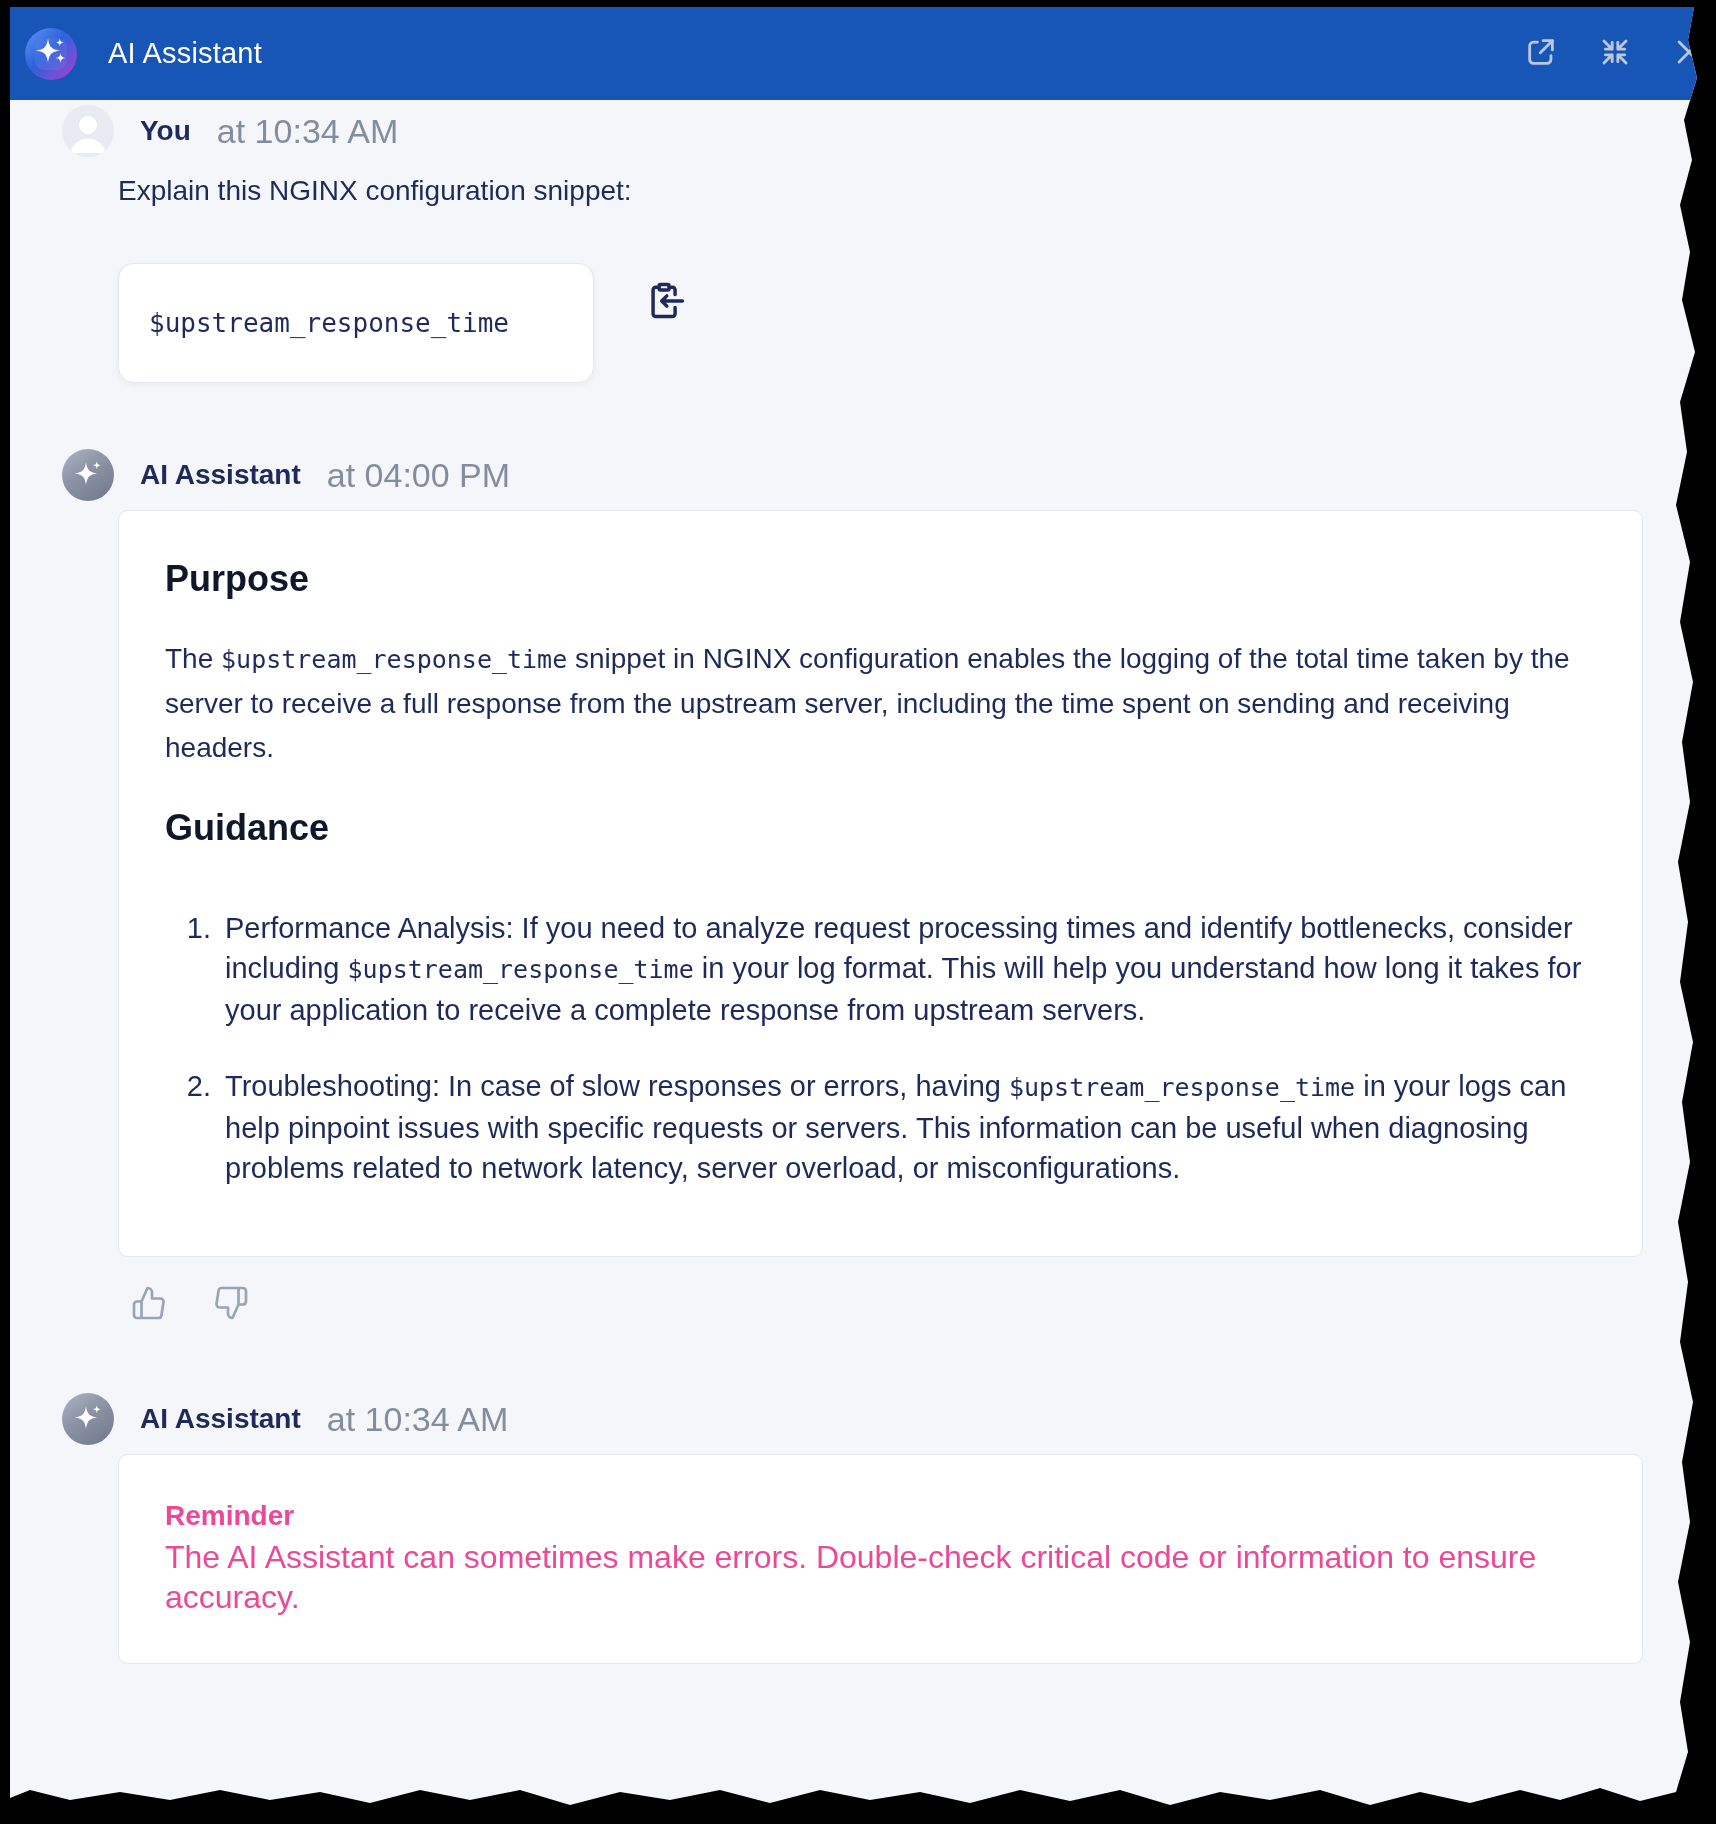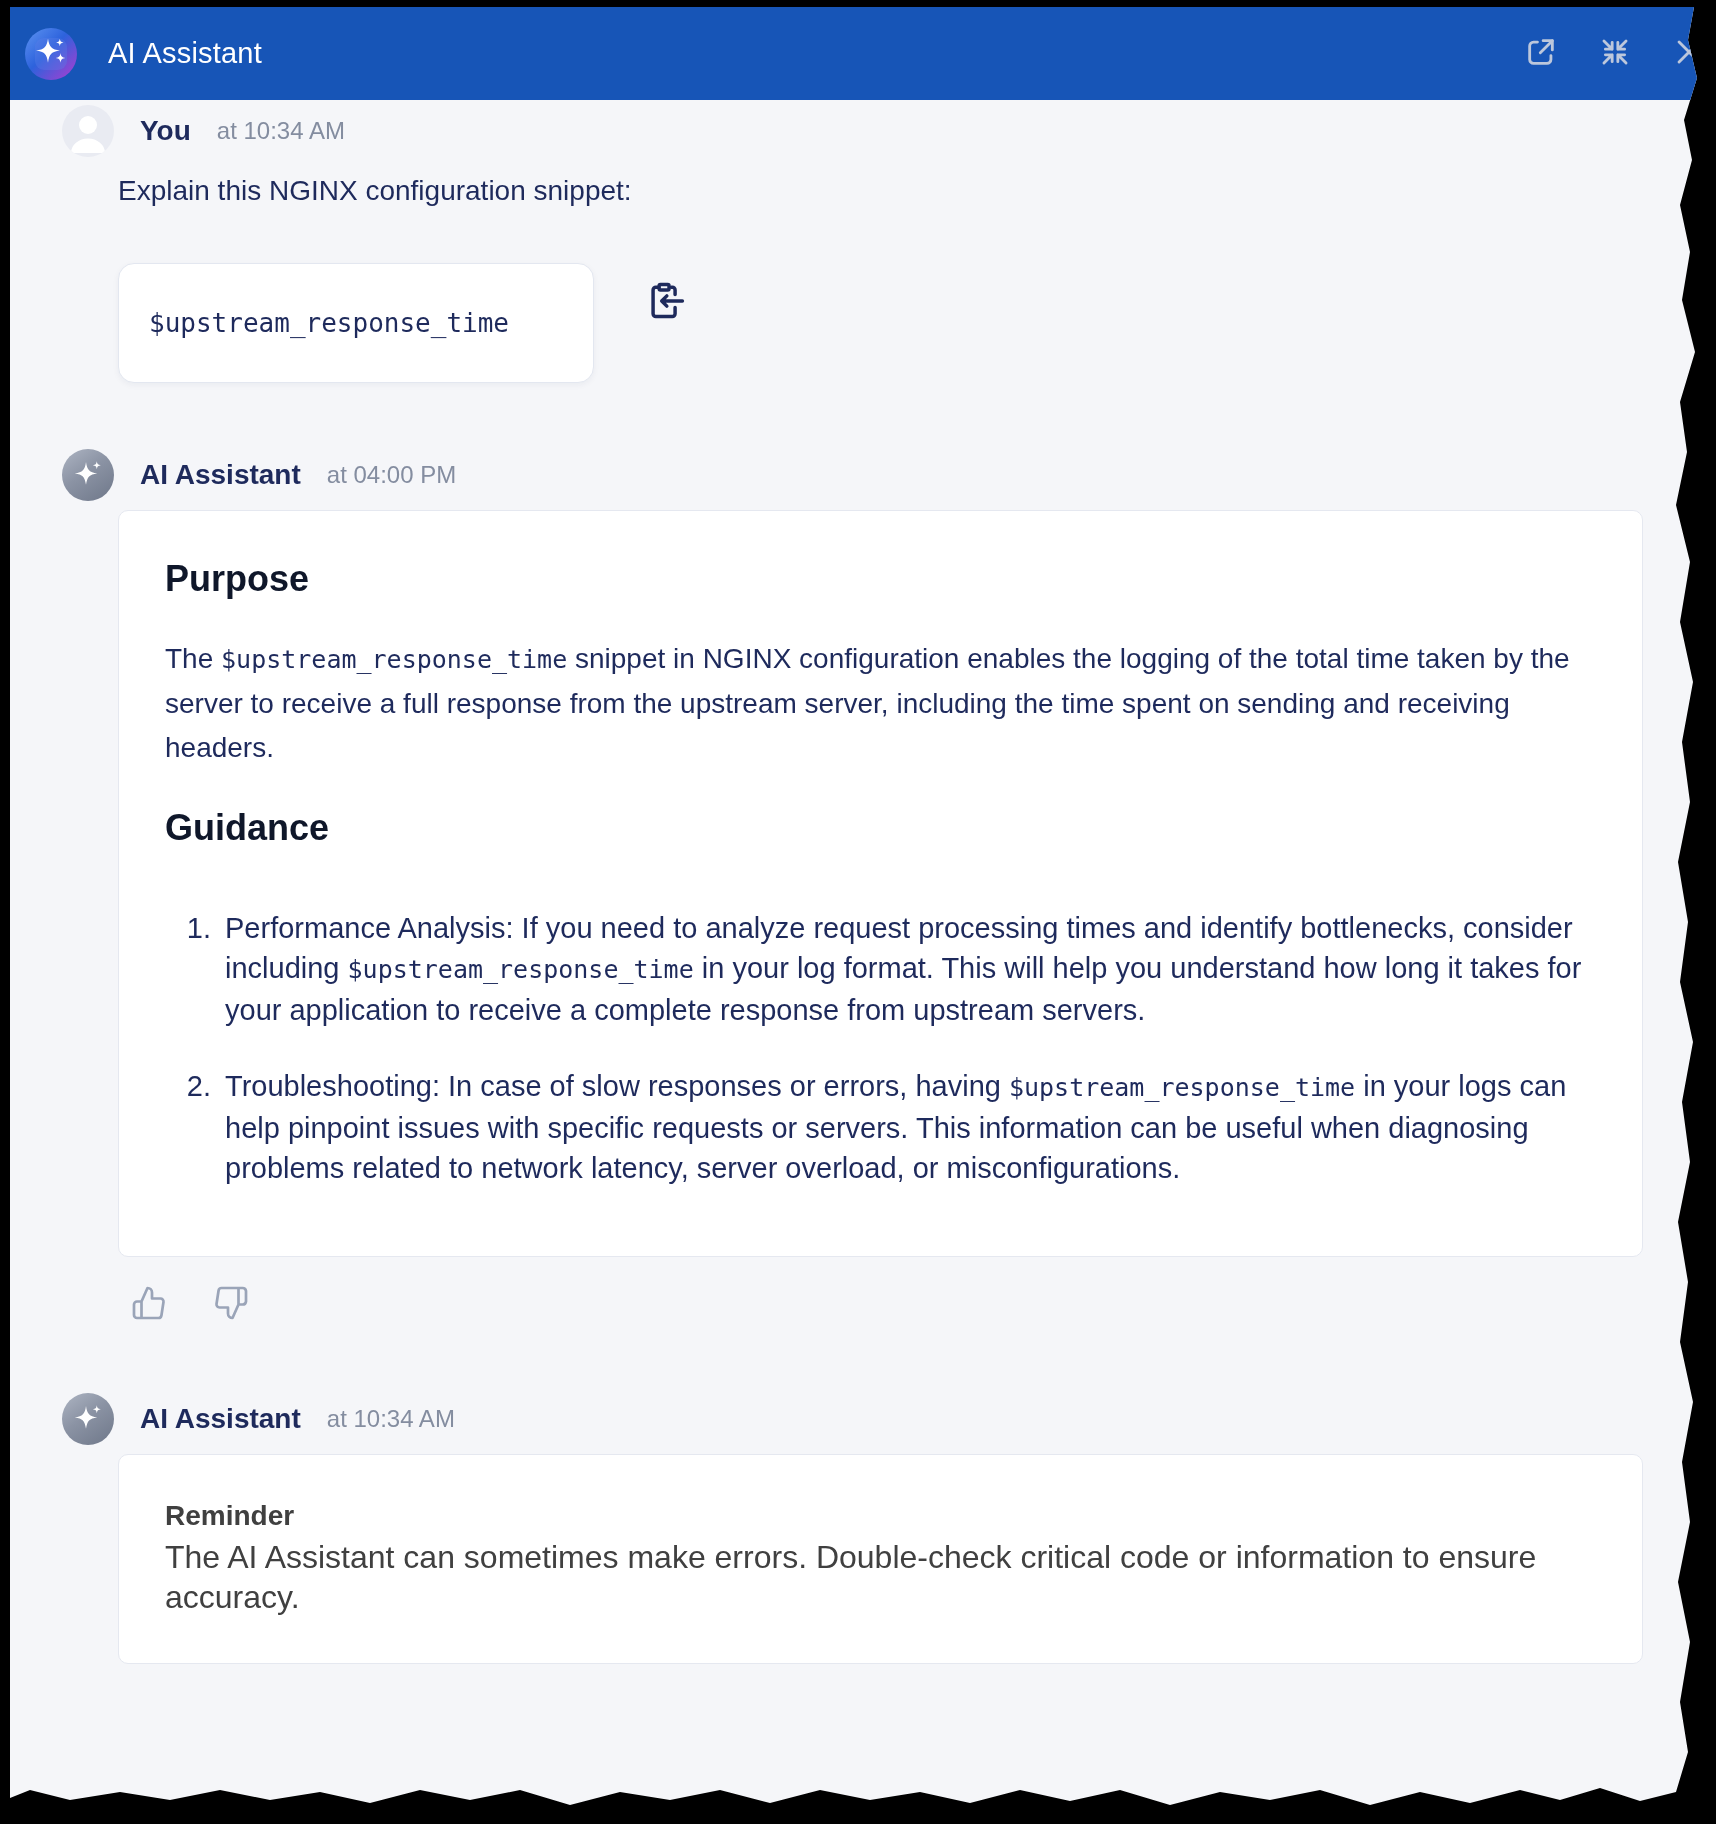--- a/index.html
+++ b/index.html
@@ -25,21 +25,21 @@
   .hbtn{width:36px;height:36px;padding:0;background:none;border:0;cursor:pointer;display:flex;align-items:center;justify-content:center;}
   .hbtn svg{width:34px;height:34px;stroke:#BCC7DC;fill:none;stroke-width:2;stroke-linecap:round;stroke-linejoin:round;}
   
   .chat{position:absolute;top:100px;left:0;right:0;bottom:0;padding:0 73px 0 62px;box-sizing:border-box;}
   .msg-head{display:flex;align-items:center;gap:26px;}
   .avatar{width:52px;height:52px;border-radius:50%;flex:none;overflow:hidden;display:flex;align-items:center;justify-content:center;}
   .avatar svg{width:52px;height:52px;}
   .av-user{background:#E9EBF2;}
   .av-ai{background:linear-gradient(145deg,#AEB5C3 0%,#8B93A4 45%,#6E7789 100%);}
   .author{font-size:28px;font-weight:700;color:#1E2A5C;}
-  .time{font-size:24px;color:#848DA0;}
+  .time{font-size:34px;color:#848DA0;}
   .msg-body{margin-left:56px;}
   .user-text{font-size:28px;color:#1E2A5C;margin:18px 0 0;}
   
   .code-row{display:flex;align-items:flex-start;margin-top:56px;}
   .code-card{
     background:#FFFFFF;border:1.5px solid #E3E7F0;border-radius:16px;
     width:476px;height:120px;box-sizing:border-box;
     display:flex;align-items:center;padding-left:30px;
     box-shadow:0 2px 6px rgba(25,35,80,.05);
   }
@@ -61,21 +61,21 @@
   .ai-card li + li{margin-top:36px;}
   .ai-card li b{font-weight:400;}
   
   .feedback{display:flex;gap:44px;margin:28px 0 0 12px;}
   .fbtn{width:38px;height:38px;background:none;border:0;padding:0;cursor:pointer;}
   .fbtn svg{width:36px;height:36px;stroke:#9AA4B8;fill:none;stroke-width:1.8;stroke-linecap:round;stroke-linejoin:round;}
   
   .gap-ai2{margin-top:70px;}
   .reminder-card{
     background:#FFFFFF;border:1.5px solid #E5E8F0;border-radius:10px;
-    margin-top:9px;padding:42px 46px 46px;color:#404040;
+    margin-top:9px;padding:42px 46px 46px;color:#ec4899;
   }
   .reminder-card h3{font-size:28px;line-height:38px;margin:0;font-weight:700;}
   .reminder-card p{font-size:32px;line-height:40px;margin:2px 0 0;}
 </style>
 </head>
 <body>
 
 <div class="app">
 
   <div class="hdr">

